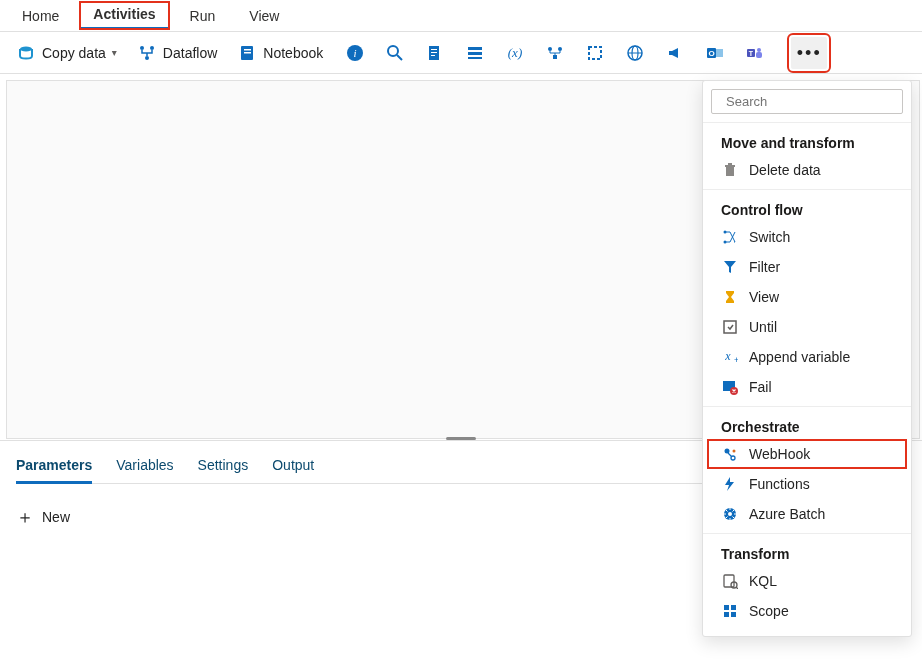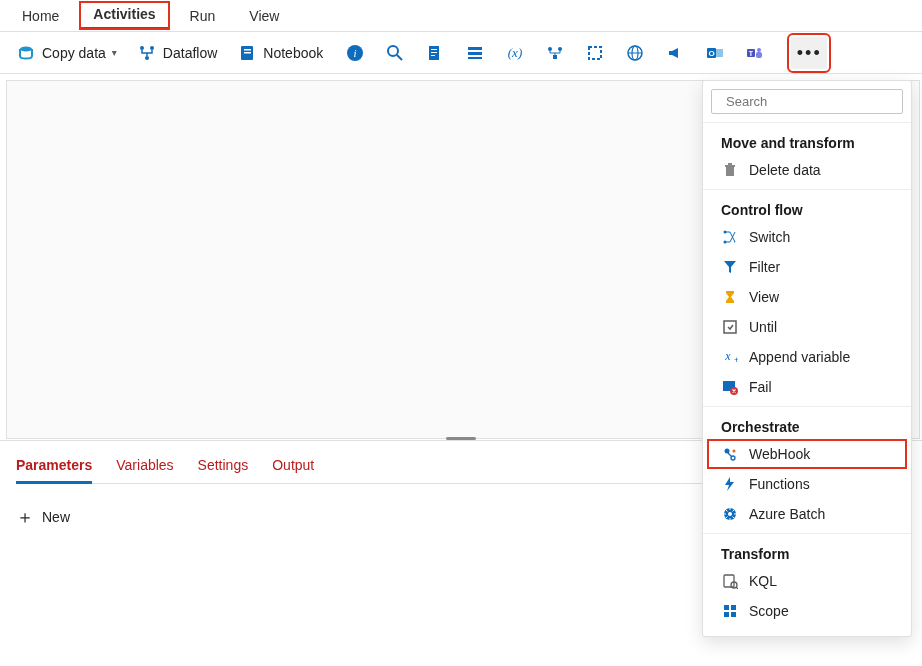--- a/index.html
+++ b/index.html
@@ -129,21 +129,21 @@
       height: 226px;
     }
     .subtabs {
       display: flex;
       gap: 24px;
       border-bottom: 1px solid #e0e0e0;
     }
     .subtab {
       padding: 4px 0 8px 0;
       cursor: pointer;
-      color: #b91c1c;
+      color: #0c4a6e;
       font-size: 14px;
       text-align: center;
     }
     .subtab.active {
       border-bottom: 3px solid #0f6cbd;
       font-weight: 600;
       margin-bottom: -1px;
     }
     .new-btn {
       display: inline-flex;

